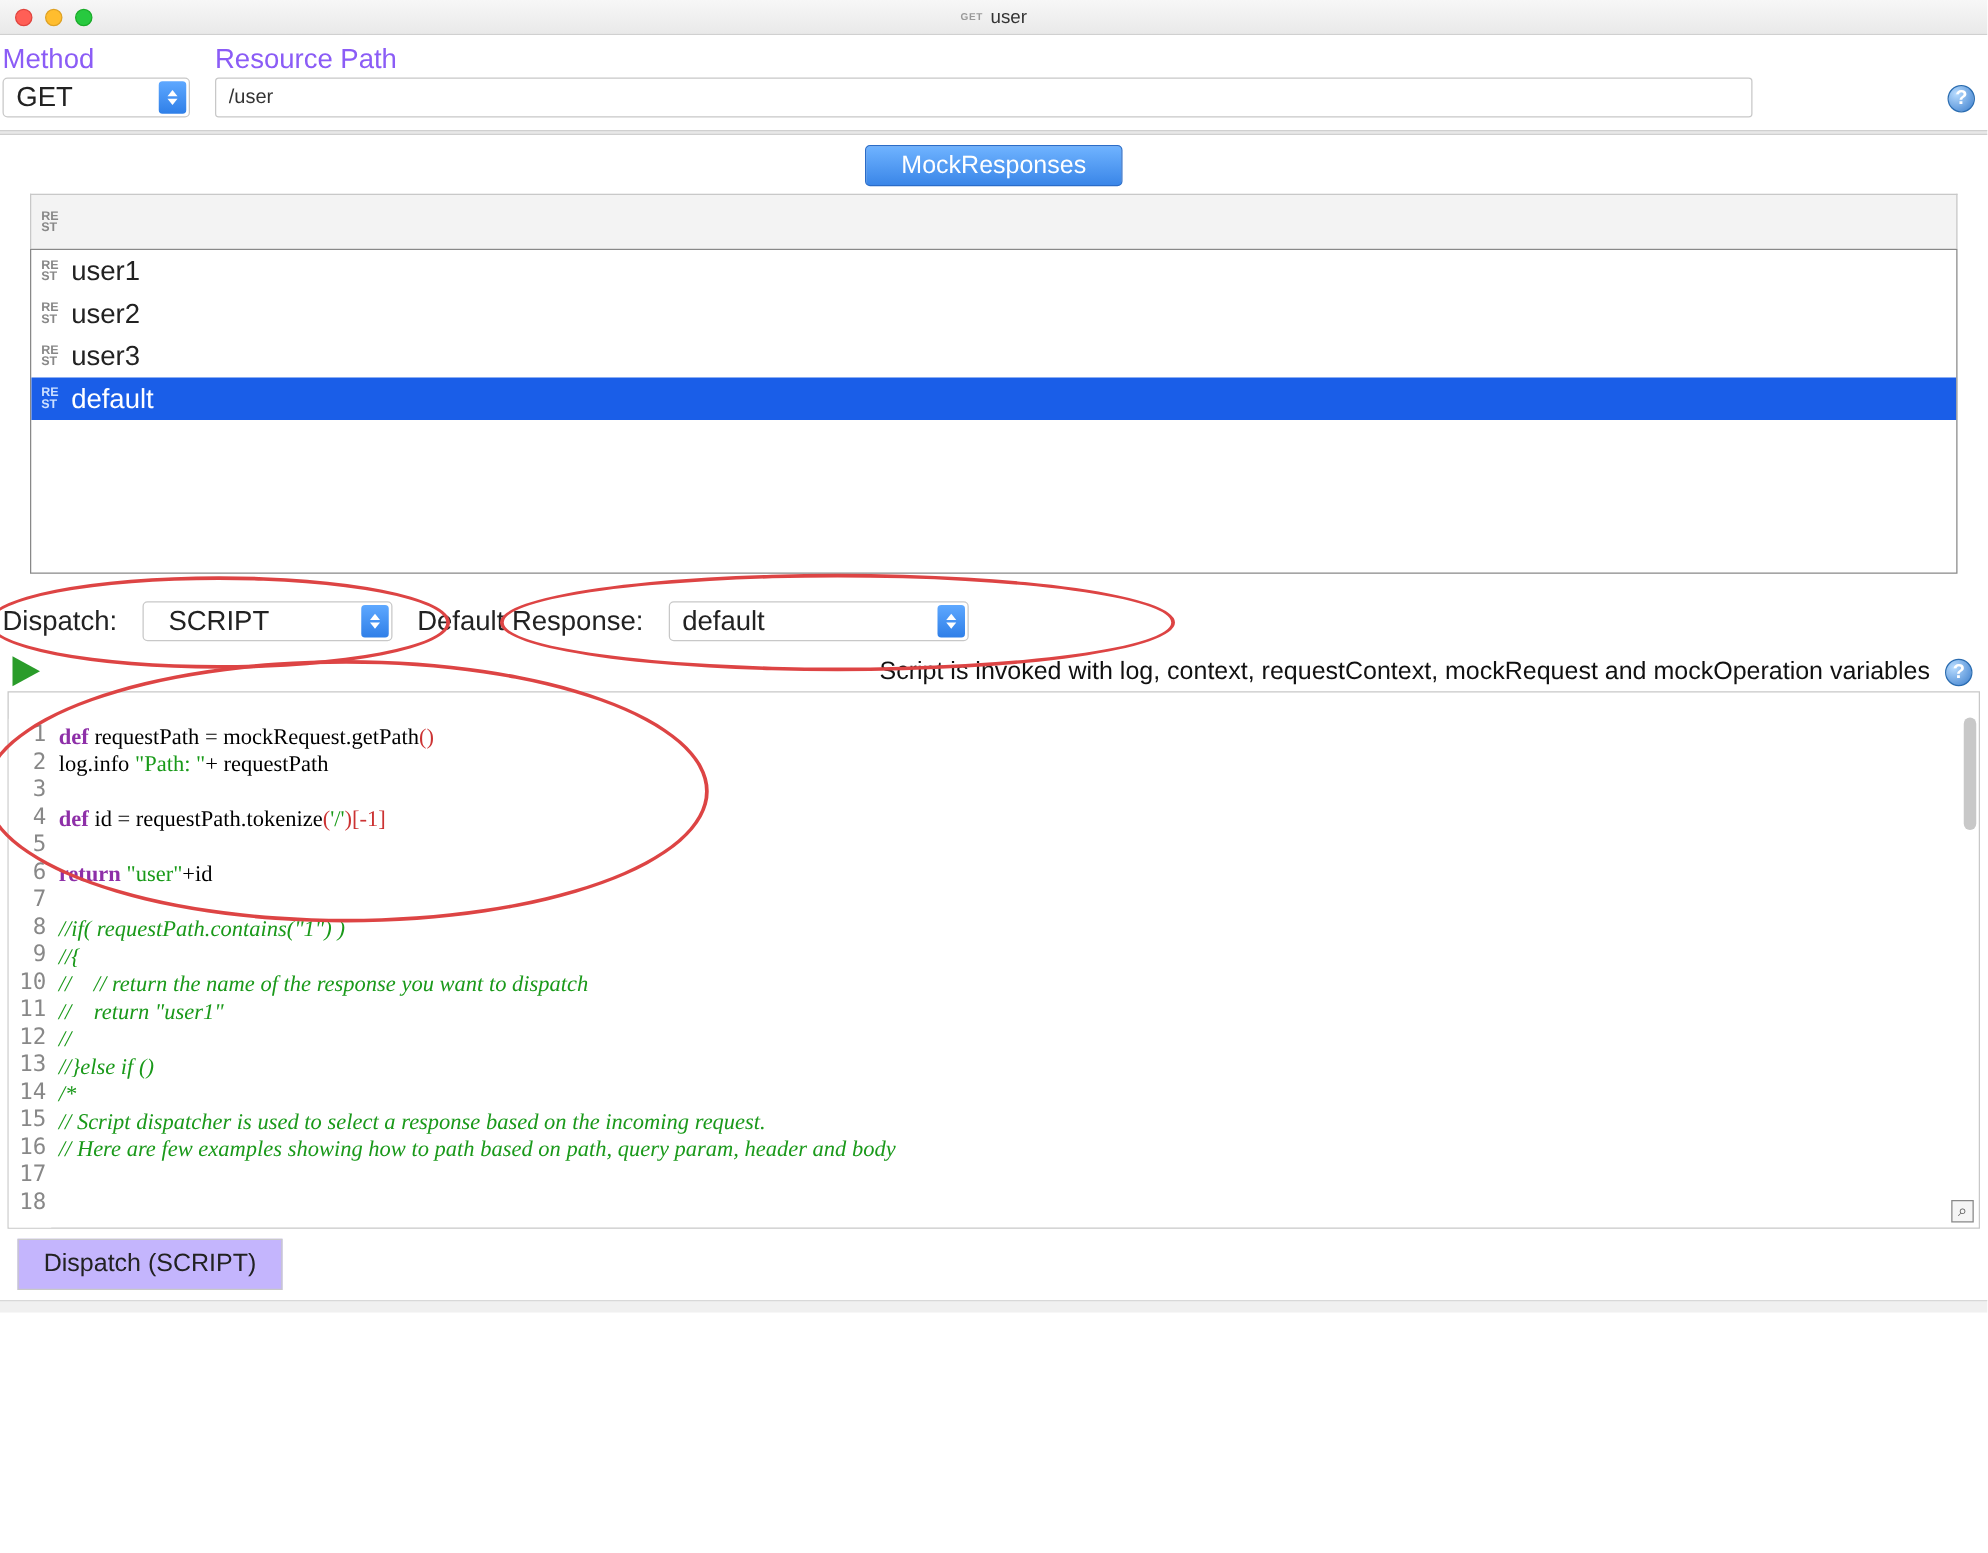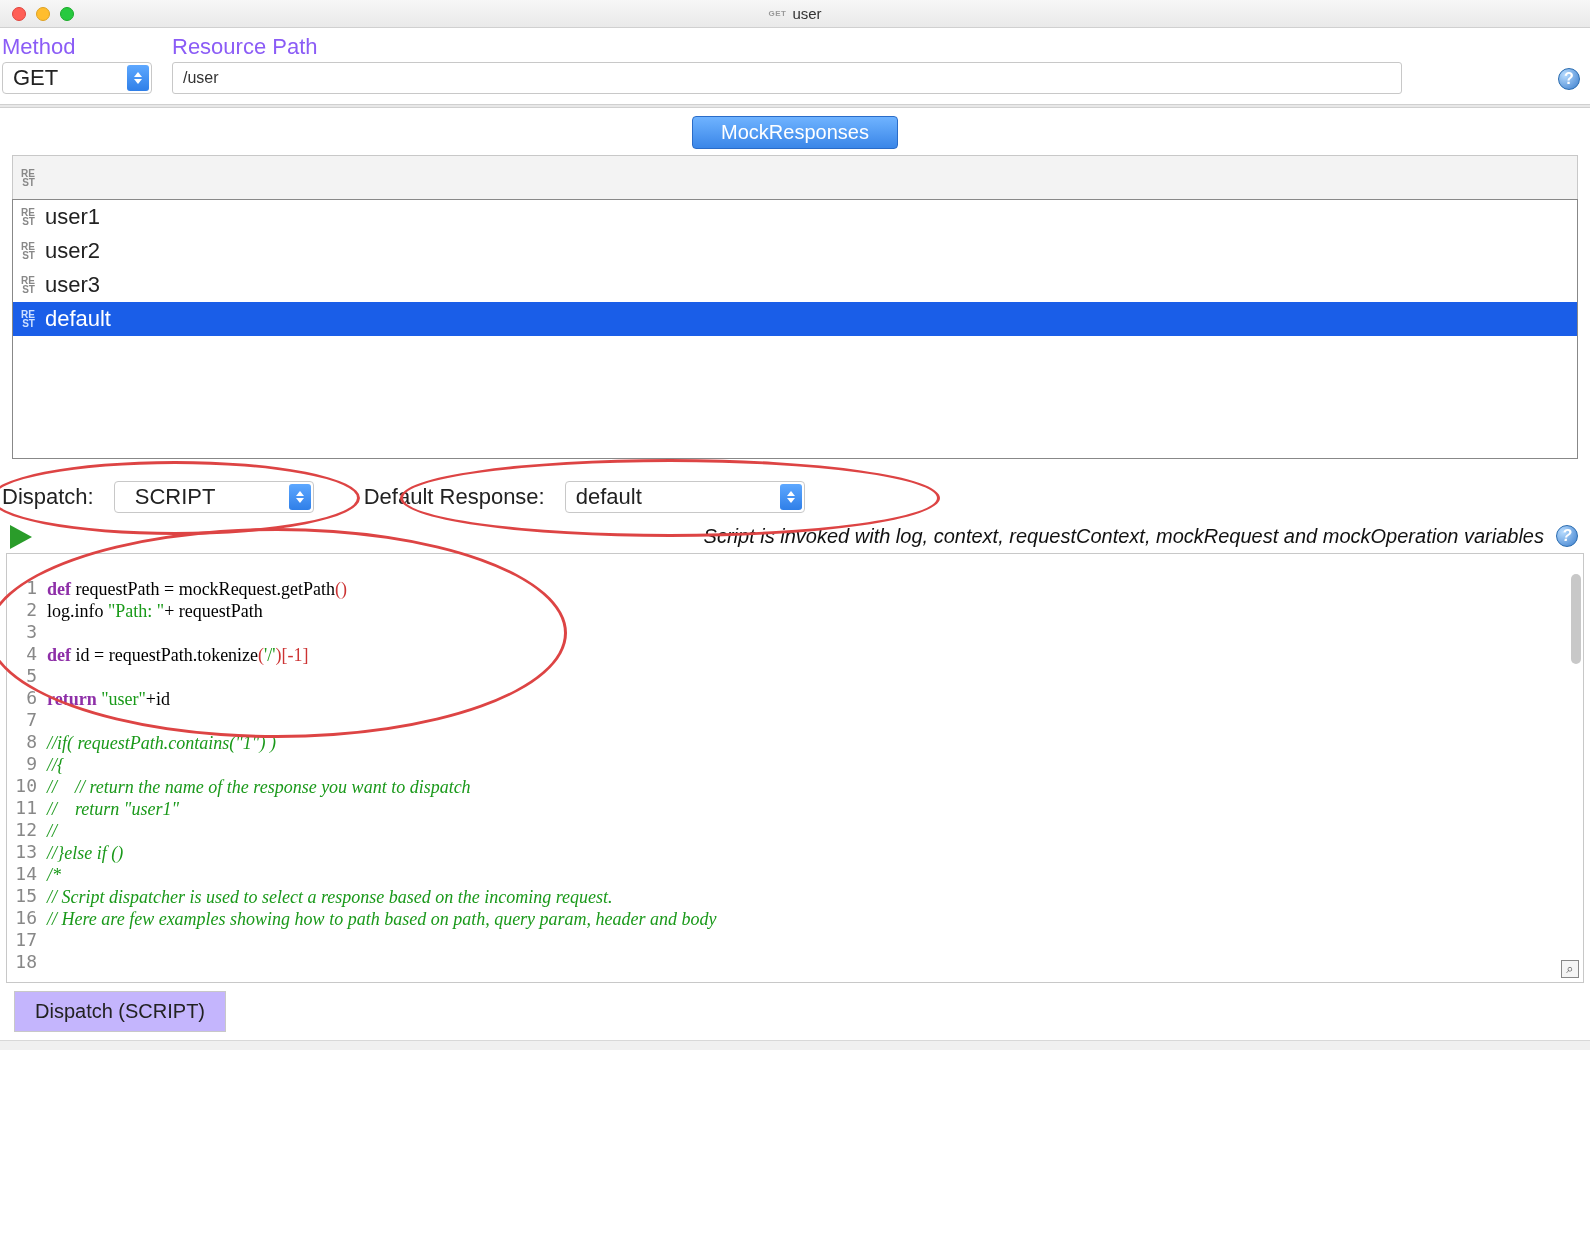--- a/index.html
+++ b/index.html
@@ -55,21 +55,21 @@
   .help-icon {
     width:22px; height:22px; border-radius:50%; background: radial-gradient(circle at 30% 30%, #b8dcff, #3a7dcc);
     color:#fff; font-weight:bold; display:flex; align-items:center; justify-content:center; font-size:16px;
     border:1px solid #2a6cb0;
   }
   .help-area { display:flex; align-items:flex-end; padding-bottom:4px;}
   
   .divider-line { height:4px; background:#e8e8e8; border-top:1px solid #d0d0d0; border-bottom:1px solid #d0d0d0;}
   
   
-  .mock-area { padding: 8px 12px; text-align: right; }
+  .mock-area { padding: 8px 24px; }
   .mock-tab-row { display:flex; justify-content:center; margin-bottom:6px;}
   .mock-tab {
     background: linear-gradient(#6fb3ff,#3a86e8); color:#fff; font-size:20px;
     padding:4px 28px; border-radius:4px; border:1px solid #2a6cc8;
   }
   .mock-toolbar {
     background:#f3f3f3; border:1px solid #c8c8c8; border-bottom:none; height:44px;
     display:flex; align-items:center; padding-left:8px;
   }
   .rest-icon {
@@ -86,21 +86,21 @@
   
   
   .dispatch-row { display:flex; align-items:center; gap:20px; padding:14px 2px 12px 2px; position:relative;}
   .dispatch-label, .defresp-label { font-size:22px; color:#222;}
   .dispatch-select, .defresp-select { min-width:200px;}
   .defresp-select { min-width:240px;}
   
   .oval { position:absolute; border:3px solid #d44; border-radius:50%; pointer-events:none;}
   
   
-  .script-header { display:flex; align-items:flex-start; padding:0 12px 4px 10px;font-style:italic;}
+  .script-header { display:flex; align-items:flex-end; padding:0 12px 4px 10px;}
   .play-btn { width:0; height:0; border-left:22px solid #2a9c2a; border-top:12px solid transparent; border-bottom:12px solid transparent; margin-right:20px;}
   .script-hint { flex:1; text-align:right; font-size:20px; color:#111; padding-right:6px;}
   
   
   .code-wrap { border:1px solid #c8c8c8; margin:0 6px; height:430px; display:flex; position:relative; background:#fff;}
   .gutter { width:34px; background:#fff; text-align:right; padding:2px 4px; font-family:Menlo,Monaco,monospace; font-size:18px; color:#888; line-height:22px;margin-top:21px;}
   .code { flex:1; font-family:Liberation Serif, serif; font-size:18px; line-height:22px; padding:2px 6px; white-space:pre; color:#000; overflow:auto;}
   .kw { color:#8e2fa8; font-weight:bold;}
   .str { color:#199a19;}
   .num { color:#c33;}
@@ -189,21 +189,21 @@
       </div>
     </div>
 </div>
 
 <div class="dispatch-row">
   <span class="dispatch-label">Dispatch:</span>
   <div class="mac-select dispatch-select">
     <span style="padding-left:10px;">SCRIPT</span>
     <div class="stepper"></div>
   </div>
-  <span class="defresp-label" style="margin-left:30px;">Default Response:</span>
+  <span class="defresp-label" style="">Default Response:</span>
   <div class="mac-select defresp-select">
     <span>default</span>
     <div class="stepper"></div>
   </div>
   <div class="oval" style="left:-10px; top:-6px; width:370px; height:74px;"></div>
   <div class="oval" style="left:400px; top:-8px; width:540px; height:78px;"></div>
 </div>
 
 <div class="script-header">
   <div class="play-btn"></div>

